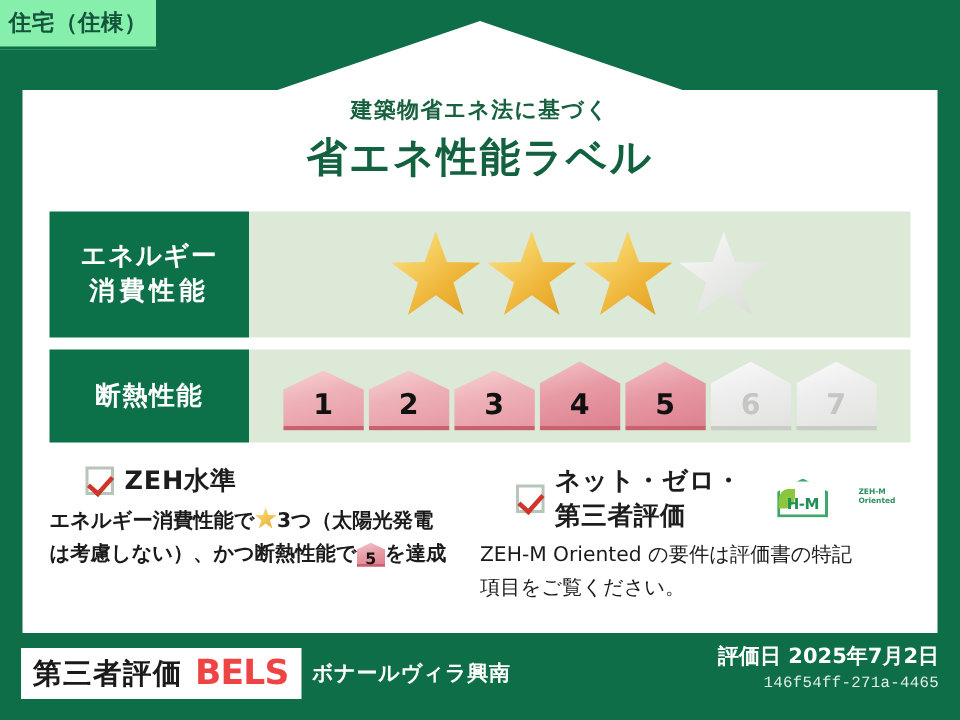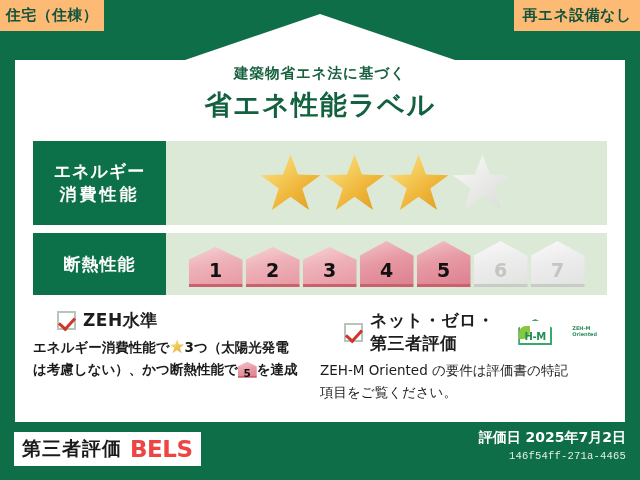--- a/index.html
+++ b/index.html
@@ -22,21 +22,21 @@
     background: #0e6e47; overflow: hidden;
   }
   
   .roof {
     position: absolute; left: 15px; top: 14px; width: 610px; height: 104px;
     background: #ffffff;
     clip-path: polygon(0% 100%, 50% 0%, 100% 100%);
   }
   .corner-tag {
     position: absolute; top: 0; height: 33px;
-    background: #fdba74;
+    background: #86efac;
     display: flex; align-items: center; justify-content: center;
     color: #14543c; font-weight: bold; font-size: 15px;
     letter-spacing: .4px;
   }
   .corner-tag.left  { left: 0;  width: 106px; border-right: 2px solid #0e6e47; border-bottom: 2px solid #0e6e47; }
   .corner-tag.right { right: 0; width: 128px; border-left: 2px solid #0e6e47; border-bottom: 2px solid #0e6e47; }
 
   
   .body-card {
     position: absolute; left: 15px; top: 60px; width: 610px; height: 362px;
@@ -202,21 +202,20 @@
   }
 </style>
 </head>
 <body>
 
 <div id="label-root">
 
   <div class="header-band">
     <div class="roof"></div>
     <div class="corner-tag left">住宅（住棟）</div>
-    <div class="corner-tag right">再エネ設備なし</div>
   </div>
 
   <div class="body-card">
 
     <div class="title-wrap">
       <div class="title-sub">建築物省エネ法に基づく</div>
       <div class="title-main">省エネ性能ラベル</div>
     </div>
 
     <div class="rows">
@@ -316,17 +315,18 @@
         </div>
       </div>
     </div>
   </div>
 
   <div class="footer">
     <div class="bels-badge">
       <span class="bels-jp">第三者評価</span>
       <span class="bels-en">BELS</span>
     </div>
+    <div class="bldg-name">ボナールヴィラ興南</div>
     <div class="eval-date">評価日 2025年7月2日</div>
     <div class="eval-id">146f54ff-271a-4465</div>
   </div>
 
 </div>
 
 </body></html>

